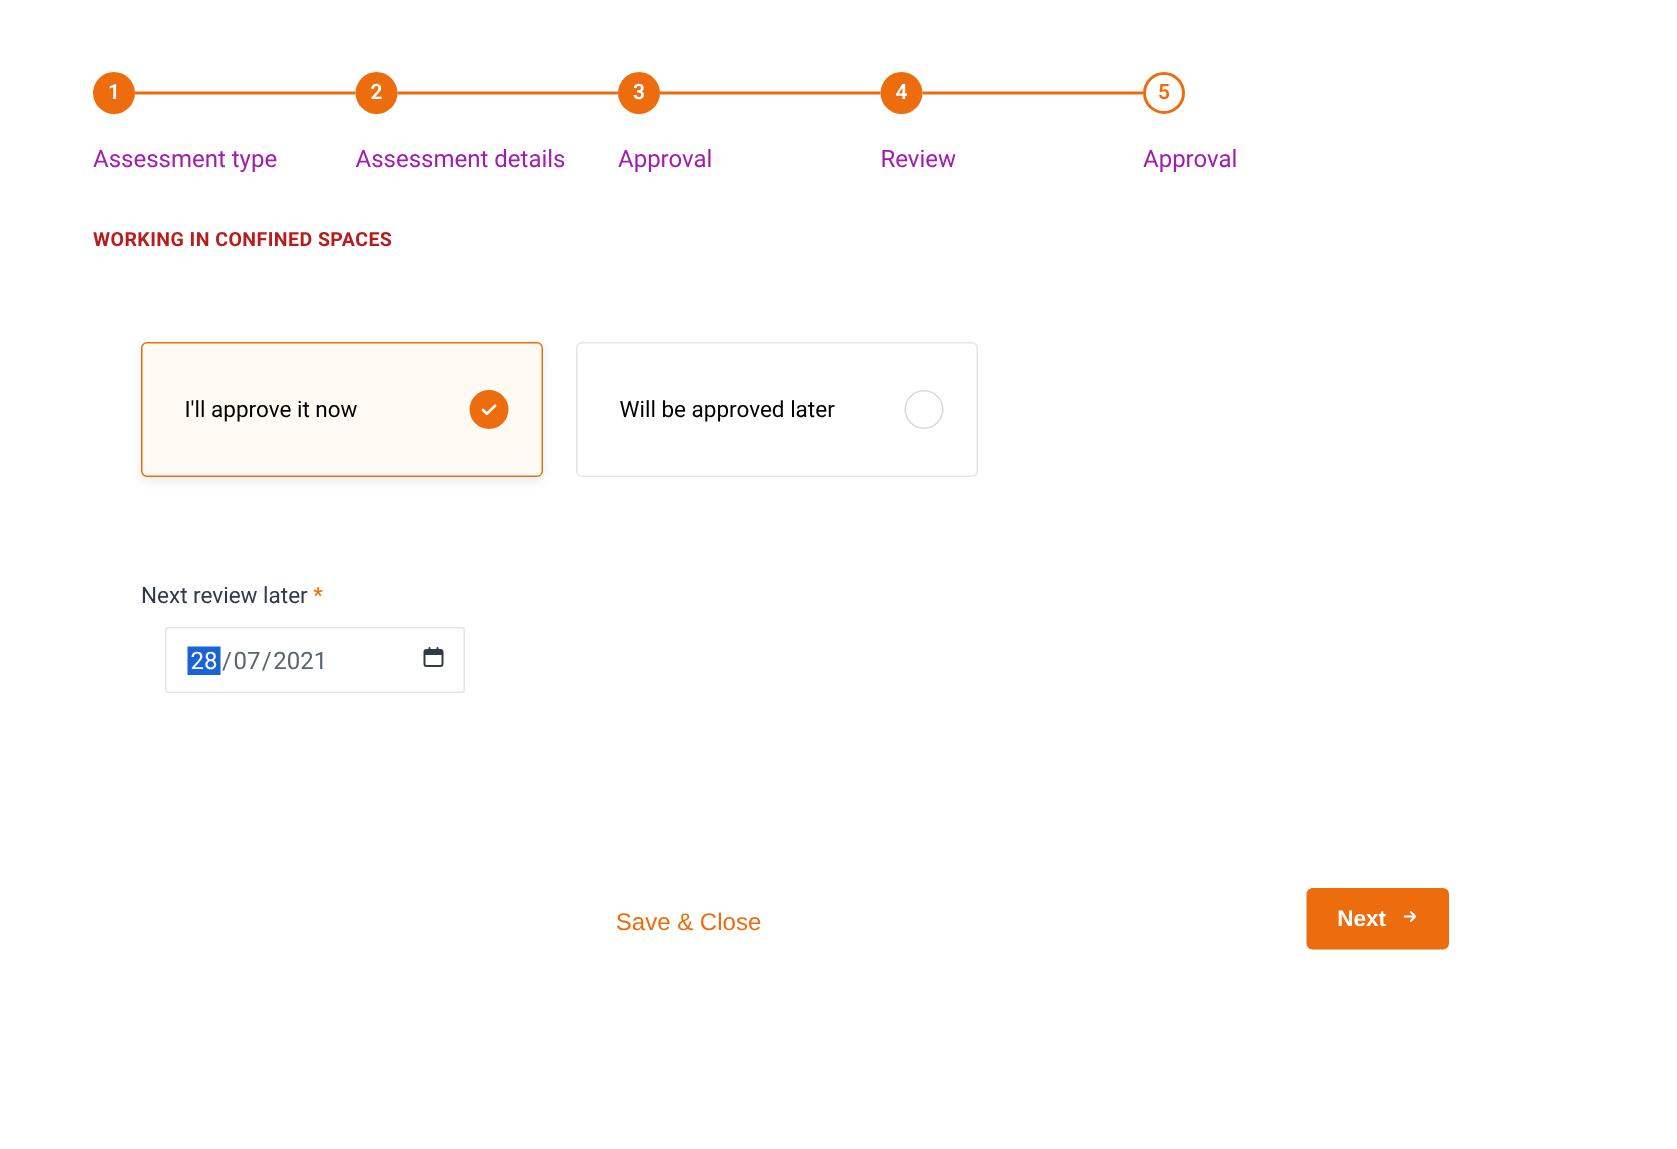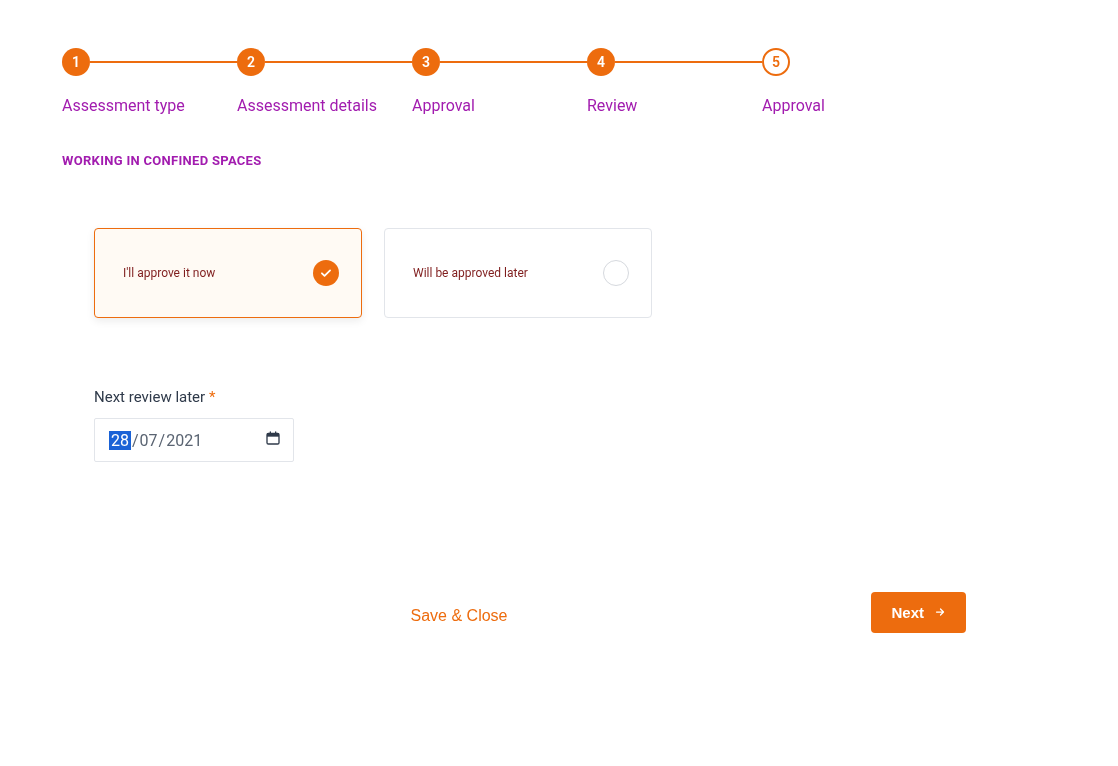--- a/index.html
+++ b/index.html
@@ -57,21 +57,21 @@
   .step-label {
     margin-top: 20px;
     font-size: 16px;
     color: #a21caf;
   }
   
   .context-line {
     font-size: 13px;
     font-weight: 700;
     letter-spacing: 0.3px;
-    color: #a21caf;
+    color: #b91c1c;
     text-transform: uppercase;
     margin-bottom: 60px;
   }
   
   .content {
     padding-left: 32px;
   }
   .page-title {
     font-size: 25px;
     font-weight: 600;
@@ -86,22 +86,22 @@
   }
   .option-card {
     width: 268px;
     height: 90px;
     border: 1px solid #e2e5ea;
     border-radius: 4px;
     display: flex;
     align-items: center;
     justify-content: space-between;
     padding: 0 22px 0 28px;
-    font-size: 12px;
-    color: #7f1d1d;
+    font-size: 15px;
+    color: #000000;
     cursor: pointer;
     background: #fff;
   }
   .option-card.selected {
     border-color: #ed6c0e;
     background: #fffaf4;
     box-shadow: 0 3px 8px rgba(0,0,0,0.08);
   }
   .option-indicator {
     width: 26px;
@@ -133,20 +133,21 @@
     border: 1px solid #e2e5ea;
     border-radius: 2px;
     display: flex;
     align-items: center;
     padding: 0 12px 0 14px;
     justify-content: space-between;
     background: #fff;
     font-size: 16px;
     color: #5a6472;
     cursor: text;
+    margin-left: 16px;
   }
   .date-parts { display:flex; align-items:center; }
   .date-seg { padding: 0 0; }
   .date-seg.highlight {
     background: #1a62d6;
     color: #fff;
     padding: 0 2px;
   }
   .date-sep { padding: 0 1px; color:#5a6472; }
   .calendar-icon { width:16px; height:16px; }

